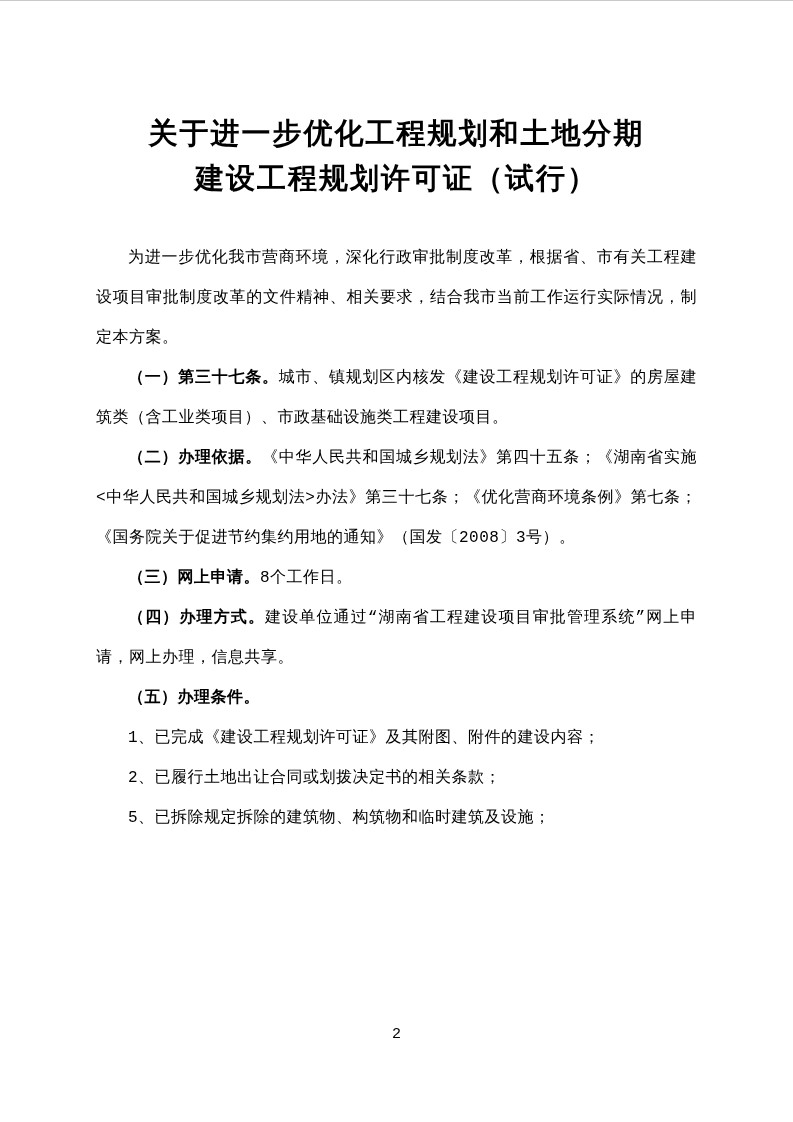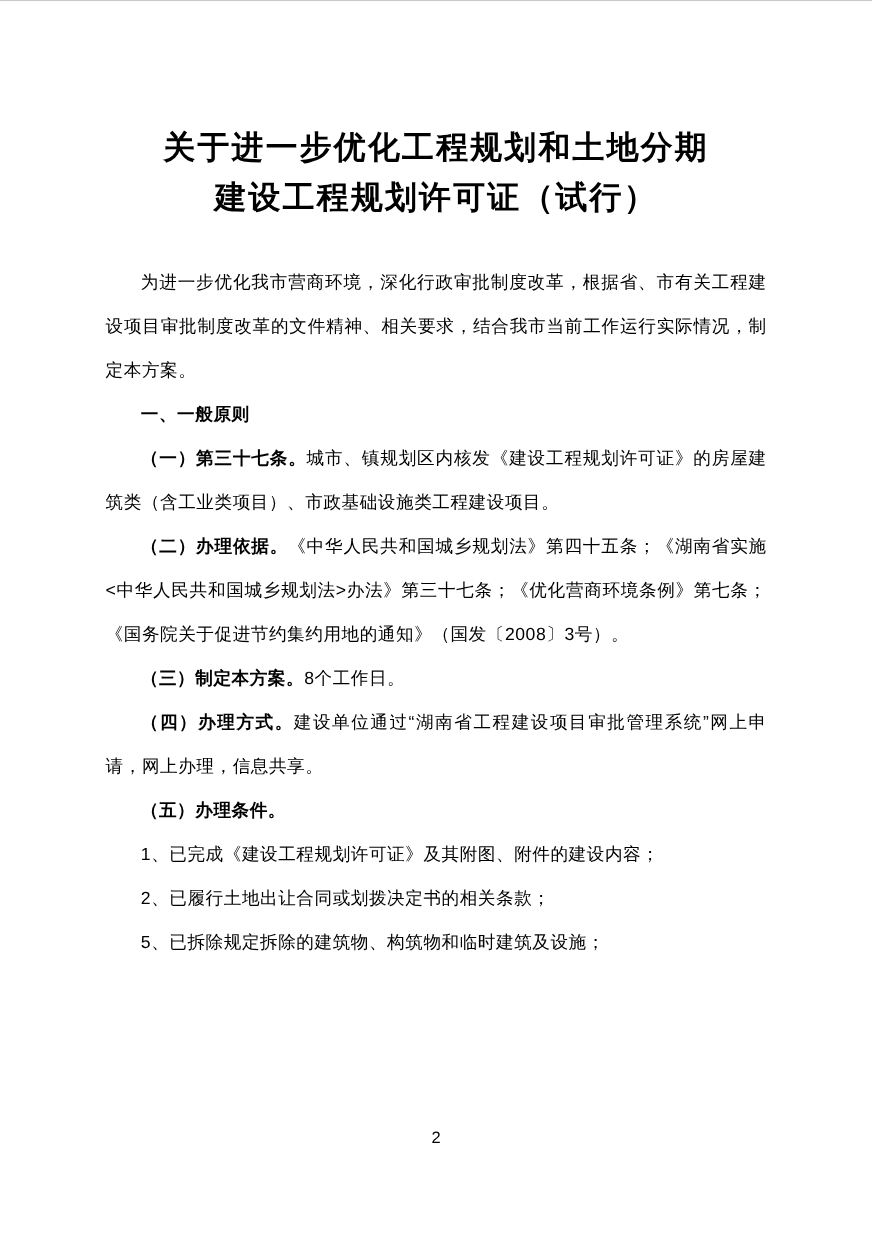--- a/index.html
+++ b/index.html
@@ -6,21 +6,21 @@
     margin: 0;
     padding: 0;
     background: #ffffff;
   }
   .page {
     position: relative;
     width: 793px;
     height: 1122px;
     background: #ffffff;
     color: #000000;
-    font-family: Liberation Sans, sans-serif;
+    font-family: Liberation Mono, monospace;
     overflow: hidden;
   }
   .top-edge {
     position: absolute;
     top: 0;
     left: 0;
     width: 100%;
     height: 1px;
     background: #c9c9c9;
   }
@@ -62,27 +62,26 @@
 <body>
 
 <div class="page">
   <div class="top-edge"></div>
 
   <h1 class="doc-title"><span>关于进一步优化工程规划和土地分期</span><br><span>建设工程规划许可证（试行）</span></h1>
 
   <div class="doc-body">
     <p><span class="lead"></span><span>为进一步优化我市营商环境，深化行政审批制度改革，根据省、市有关工程建设项目审批制度改革的文件精神、相关要求，结合我市当前工作运行实际情况，制定本方案。</span></p>
 
-    <p><span class="lead">一、一般原则</span><span></span></p>
 
     <p><span class="lead">（一）第三十七条。</span><span>城市、镇规划区内核发《建设工程规划许可证》的房屋建筑类（含工业类项目）、市政基础设施类工程建设项目。</span></p>
 
     <p><span class="lead">（二）办理依据。</span><span>《中华人民共和国城乡规划法》第四十五条；《湖南省实施&lt;中华人民共和国城乡规划法&gt;办法》第三十七条；《优化营商环境条例》第七条；《国务院关于促进节约集约用地的通知》（国发〔2008〕3号）。</span></p>
 
-    <p><span class="lead">（三）制定本方案。</span><span>8个工作日。</span></p>
+    <p><span class="lead">（三）网上申请。</span><span>8个工作日。</span></p>
 
     <p><span class="lead">（四）办理方式。</span><span>建设单位通过“湖南省工程建设项目审批管理系统”网上申请，网上办理，信息共享。</span></p>
 
     <p><span class="lead">（五）办理条件。</span><span></span></p>
 
     <p><span class="lead"></span><span>1、已完成《建设工程规划许可证》及其附图、附件的建设内容；</span></p>
 
     <p><span class="lead"></span><span>2、已履行土地出让合同或划拨决定书的相关条款；</span></p>
 
     <p><span class="lead"></span><span>5、已拆除规定拆除的建筑物、构筑物和临时建筑及设施；</span></p>

